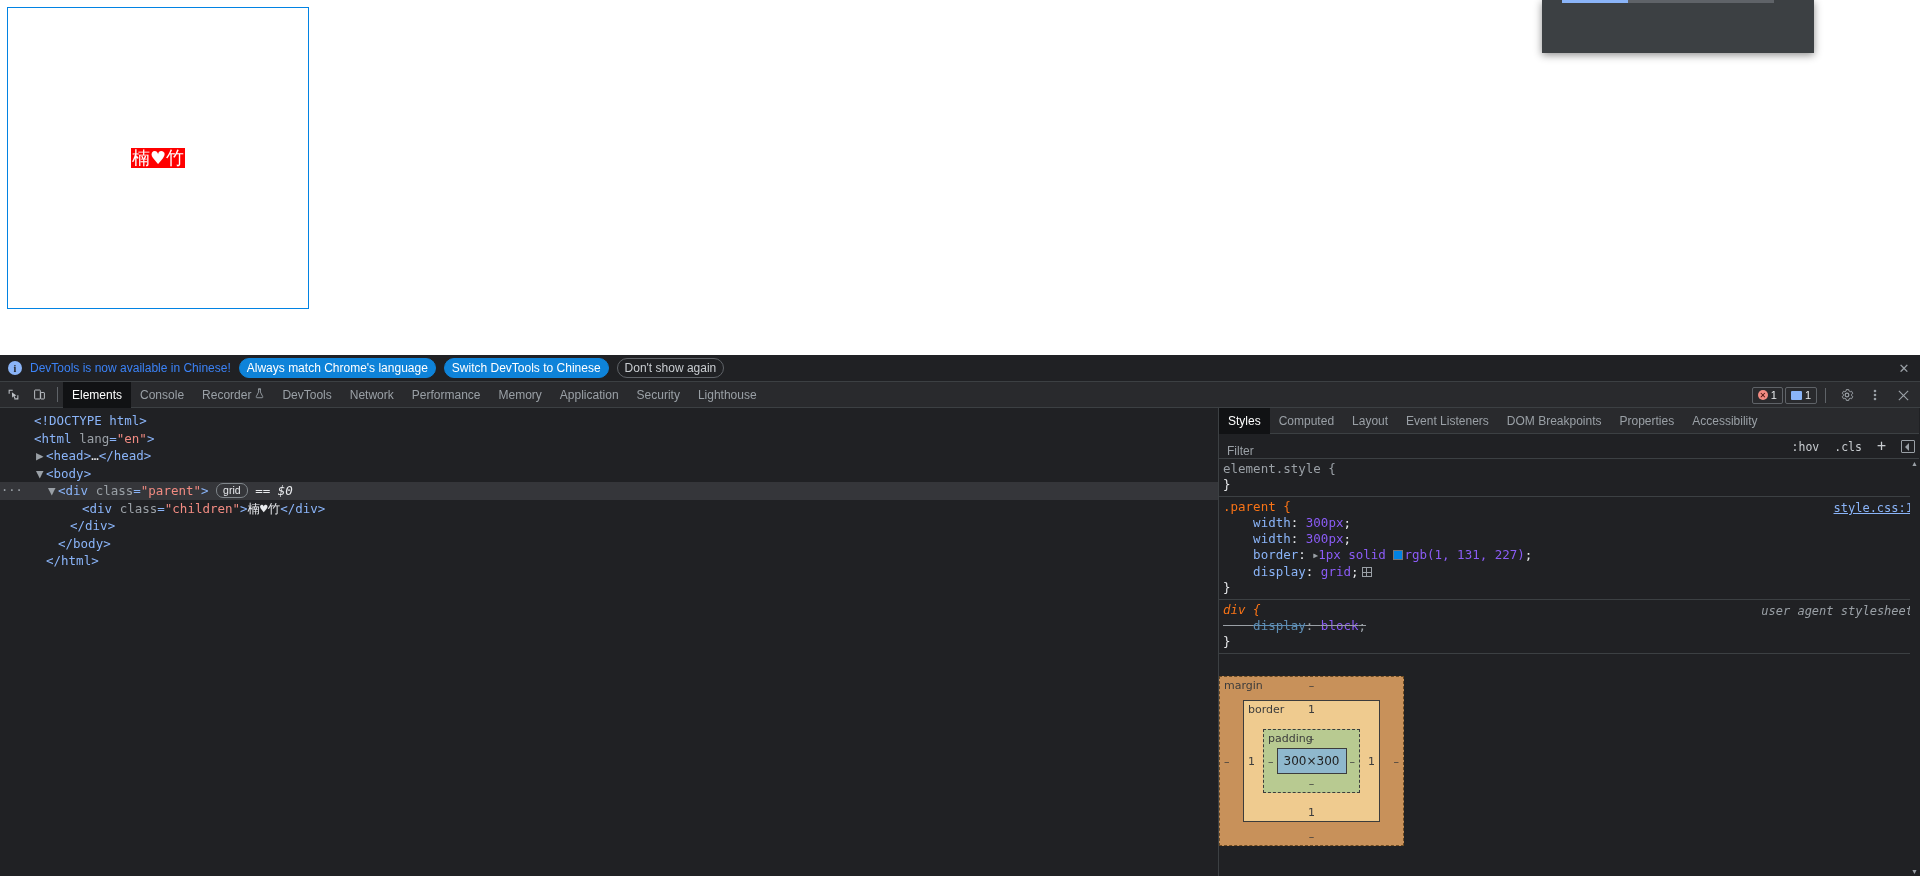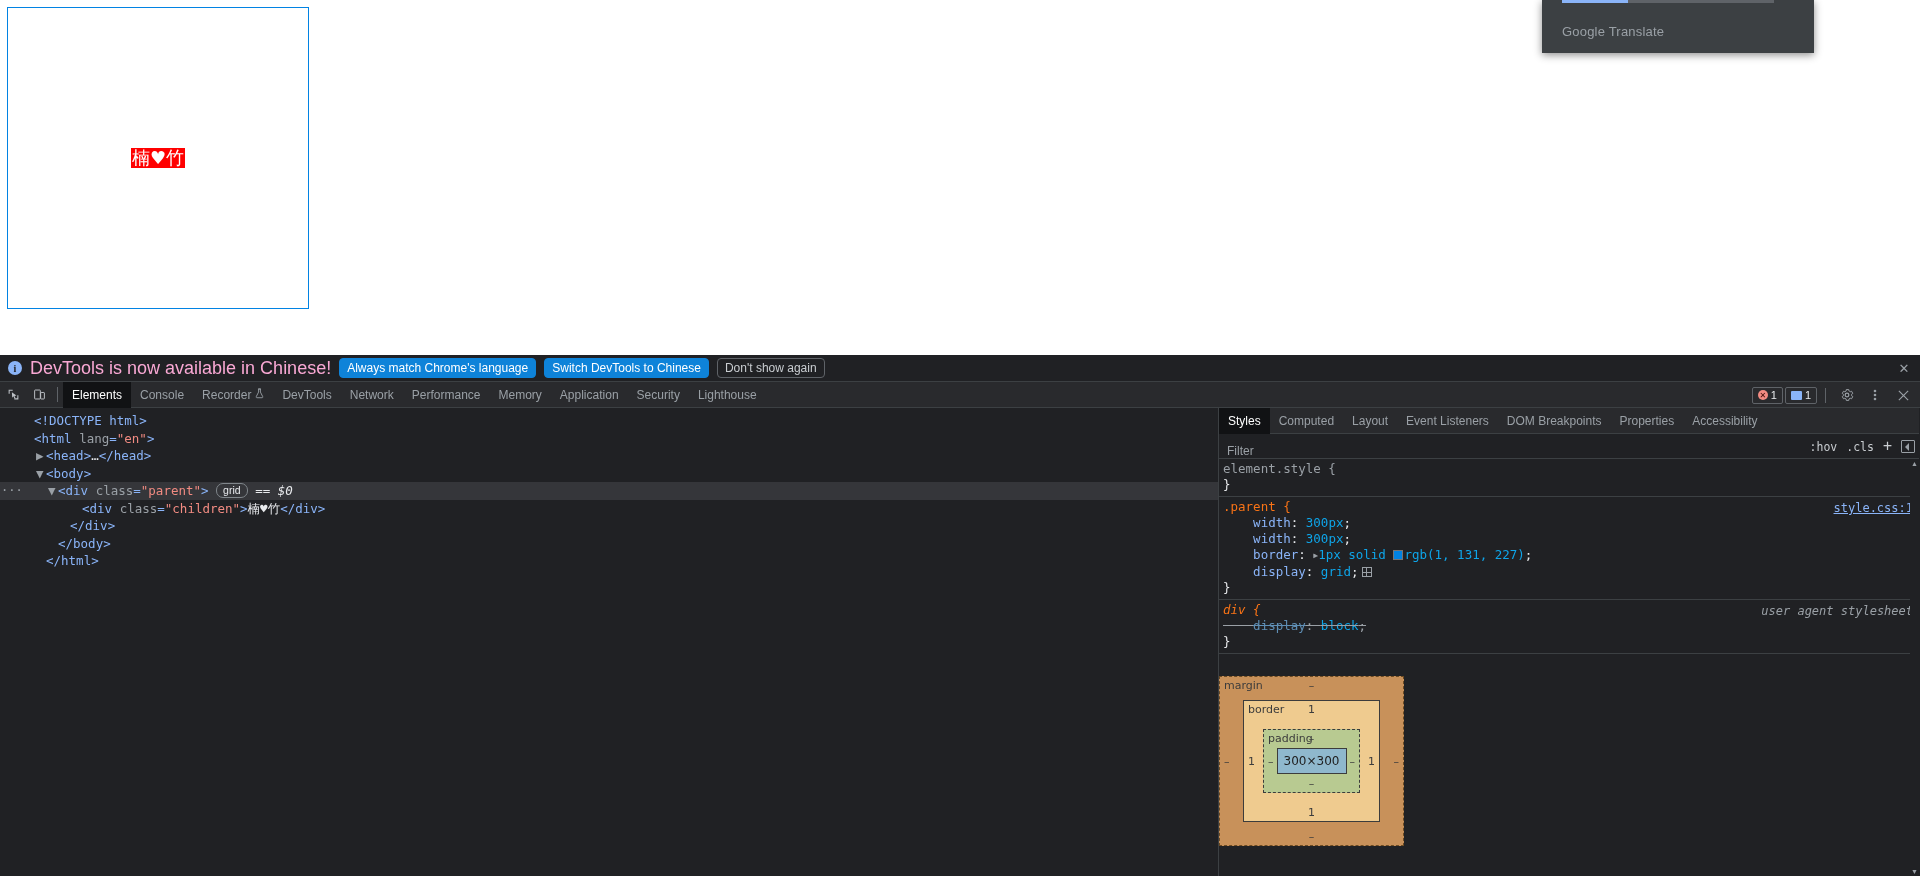--- a/index.html
+++ b/index.html
@@ -89,26 +89,26 @@
     gap: 8px;
   }
   .notif-info-icon {
     width: 14px; height: 14px; border-radius: 50%;
     background: #8ab4f8; color: #202124;
     font-size: 10px; font-weight: bold;
     display: flex; align-items: center; justify-content: center;
     font-family: "Liberation Serif", serif;
     flex: 0 0 auto;
   }
-  .notif-text { font-size: 18px; color: #f9a8d4; white-space: nowrap; }
+  .notif-text { font-size: 12px; color: #3b82f6; white-space: nowrap; }
   .notif-btn {
     height: 20px;
     padding: 0 7px;
     font-size: 12px;
-    border-radius: 4px;
+    border-radius: 10px;
     display: flex; align-items: center;
     white-space: nowrap;
     border: 1px solid transparent;
     cursor: pointer;
   }
   .notif-btn.primary { background: #0e83d9; color: #ffffff; border-color: #0e83d9; }
   .notif-btn.ghost   { background: transparent; color: #c9cdd1; border-color: #5f6368; }
   .notif-close {
     position: absolute; right: 8px; top: 50%; transform: translateY(-50%);
     width: 16px; height: 16px;
@@ -231,21 +231,21 @@
   }
   .filter-input {
     background: transparent; border: 0; outline: 0;
     color: #e8eaed; font-size: 12px;
     font-family: "Liberation Sans", sans-serif;
     width: 400px;
   }
   .filter-input::placeholder { color: #9aa0a6; }
   .filter-actions {
     position: absolute; right: 4px; top: 0; height: 25px;
-    display: flex; align-items: center; gap: 9px;
+    display: flex; align-items: center; gap: 15px;
     font-size: 11.5px; color: #c9cdd1;
     font-family: "DejaVu Sans Mono", monospace;
   }
   .filter-actions .act { cursor: pointer; }
   .plus-btn { font-size: 15px; color: #c9cdd1; cursor: pointer; line-height: 1; }
   .sidebar-toggle {
     width: 14px; height: 13px;
     border: 1px solid #9aa0a6; border-radius: 1px;
     position: relative; cursor: pointer;
   }
@@ -265,21 +265,21 @@
   }
   .rule-block {
     position: relative;
     padding: 2px 0 3px 4px;
     border-bottom: 1px solid #3c4043;
   }
   .rule-line { white-space: pre; }
   .selector-muted { color: #9aa0a6; }
   .selector { color: #f97316; }
   .prop { color: #8ab4f8; }
-  .val  { color: #0ea5e9; }
+  .val  { color: #8b5cf6; }
   .origin {
     position: absolute; right: 6px; top: 3px;
     font-size: 12px; color: #8ab4f8;
     text-decoration: underline; cursor: pointer;
     font-family: "DejaVu Sans Mono", monospace;
   }
   .origin.ua {
     color: #9aa0a6; text-decoration: none; font-style: italic;
   }
   .swatch {
@@ -385,23 +385,20 @@
 
   <div class="viewport">
     <div class="parent-box">
       <div class="children-box">楠♥竹</div>
     </div>
   </div>
 
   <div class="gt-popup">
     <div class="gt-progress-track">
       <div class="gt-progress-fill"></div>
-    </div>
-    <div class="gt-body">
-      <span class="gt-label">Google Translate</span>
     </div>
   </div>
 
   <div class="devtools">
 
     <div class="notif-bar">
       <span class="notif-info-icon">i</span>
       <span class="notif-text">DevTools is now available in Chinese!</span>
       <span class="notif-btn primary">Always match Chrome's language</span>
       <span class="notif-btn primary">Switch DevTools to Chinese</span>

